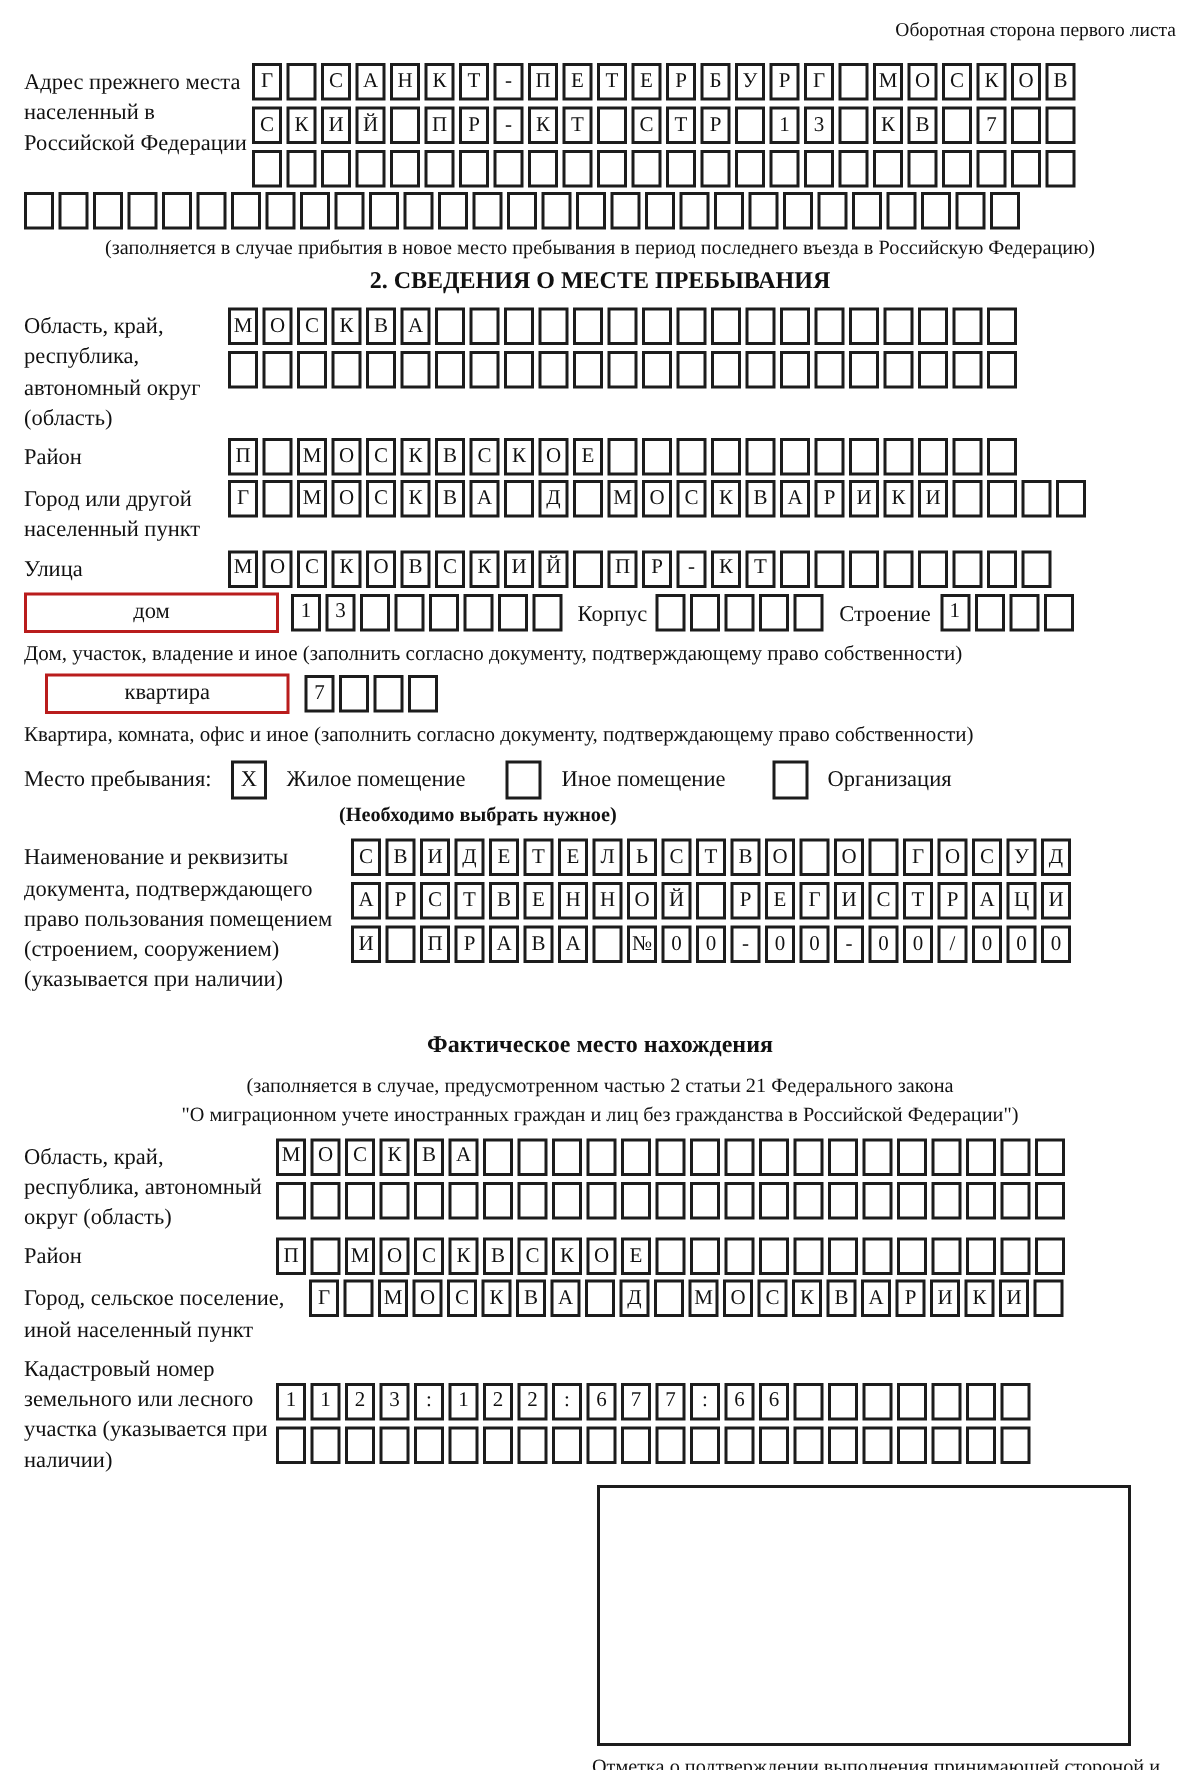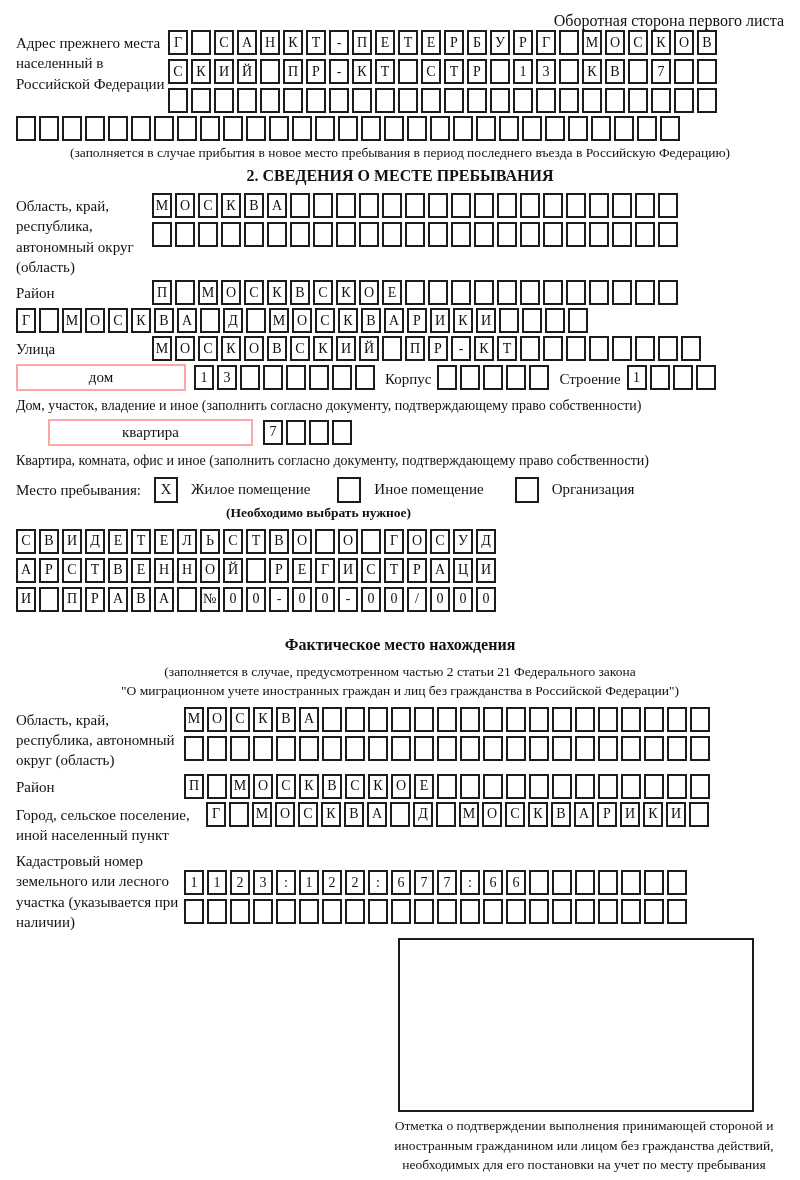--- a/index.html
+++ b/index.html
@@ -3,38 +3,38 @@
 <meta charset="utf-8">
 <style>
   * { margin:0; padding:0; box-sizing:border-box; }
   html,body { background:#fff; }
   body {
     width:800px; height:1180px; overflow:hidden;
     font-family:"Liberation Serif", serif;
     color:#111; font-size:15px;
     padding:12px 16px 0 16px;
   }
-  .hdr-note { text-align:right; font-size:16px; }
+  .hdr-note { text-align:right; font-size:13px; margin-bottom:14px; }
   .frow { display:flex; align-items:flex-start; margin-bottom:3px; }
   .lbl { font-size:15px; line-height:1.35; padding-top:3px; }
   .lbl-prev { width:152px; }
   .lbl-s2 { width:136px; }
   .lbl-doc { width:218px; }
   .lbl-fact { width:168px; }
   .boxes { display:flex; gap:3px; flex-wrap:nowrap; }
   .boxes .cell {
     width:20px; height:25px; border:2px solid #1c1c1c;
     display:flex; align-items:center; justify-content:center;
     font-size:14px; line-height:1; flex:0 0 auto; background:#fff;
   }
   .rowstack { display:flex; flex-direction:column; gap:4px; }
   .note { text-align:center; font-size:13.5px; margin:4px 0 6px 0; }
   .sec-title { text-align:center; font-weight:bold; font-size:16px; margin:6px 0 8px 0; }
   .widebox {
-    border:2px solid #fca5a5; height:27px; display:flex;
+    border:2px solid #b91c1c; height:27px; display:flex;
     align-items:center; justify-content:center; font-size:15px;
   }
   .inline-lbl { font-size:15px; padding:4px 6px 0 10px; white-space:nowrap;text-align:center; }
   .stay-row { display:flex; align-items:center; gap:13px; margin:6px 0 2px 0; }
   .chk {
     width:24px; height:26px; border:2px solid #1c1c1c;
     display:flex; align-items:center; justify-content:center; font-size:15px;
   }
   .stay-note { font-size:13.5px; margin:2px 0 8px 210px;font-weight:bold; }
   .fact-note { text-align:center; font-size:13.5px; line-height:1.45; }
@@ -245,20 +245,21 @@
       <span class="cell"></span>
       <span class="cell"></span>
       <span class="cell"></span>
       <span class="cell"></span>
       <span class="cell"></span>
       <span class="cell"></span>
     </div>
 </div>
 
 <div class="frow">
+  <div class="lbl lbl-s2">Город или другой населенный пункт</div>
   <div class="boxes">
       <span class="cell">Г</span>
       <span class="cell"></span>
       <span class="cell">М</span>
       <span class="cell">О</span>
       <span class="cell">С</span>
       <span class="cell">К</span>
       <span class="cell">В</span>
       <span class="cell">А</span>
       <span class="cell"></span>
@@ -335,21 +336,21 @@
   <div class="boxes">
       <span class="cell">1</span>
       <span class="cell"></span>
       <span class="cell"></span>
       <span class="cell"></span>
     </div>
 </div>
 <div class="lbl mb2" style="font-size:14px;">Дом, участок, владение и иное (заполнить согласно документу, подтверждающему право собственности)</div>
 
 <div class="frow" style="align-items:center; margin-top:3px;">
-  <div class="widebox" style="width:205px; margin-left:32px;">квартира</div>
+  <div class="widebox" style="width:163px; margin-left:14px;">квартира</div>
   <div class="boxes" style="margin-left:10px;">
       <span class="cell">7</span>
       <span class="cell"></span>
       <span class="cell"></span>
       <span class="cell"></span>
     </div>
 </div>
 <div class="lbl mb2" style="font-size:14px;">Квартира, комната, офис и иное (заполнить согласно документу, подтверждающему право собственности)</div>
 
 <div class="stay-row">
@@ -357,20 +358,21 @@
   <span class="chk">X</span>
   <span>Жилое помещение</span>
   <span class="chk" style="margin-left:14px;"></span>
   <span>Иное помещение</span>
   <span class="chk" style="margin-left:18px;"></span>
   <span>Организация</span>
 </div>
 <div class="stay-note">(Необходимо выбрать нужное)</div>
 
 <div class="frow">
+  <div class="lbl lbl-doc">Наименование и реквизиты документа, подтверждающего право пользования помещением (строением, сооружением) (указывается при наличии)</div>
   <div class="rowstack">
     <div class="boxes">
         <span class="cell">С</span>
         <span class="cell">В</span>
         <span class="cell">И</span>
         <span class="cell">Д</span>
         <span class="cell">Е</span>
         <span class="cell">Т</span>
         <span class="cell">Е</span>
         <span class="cell">Л</span>

